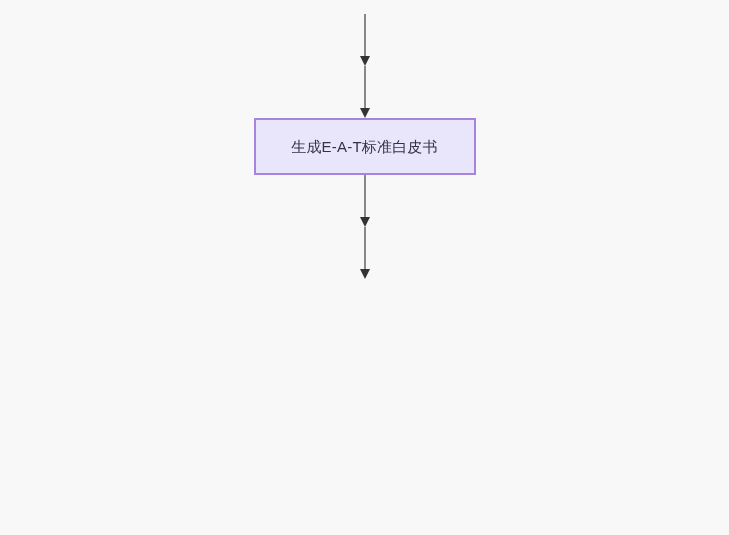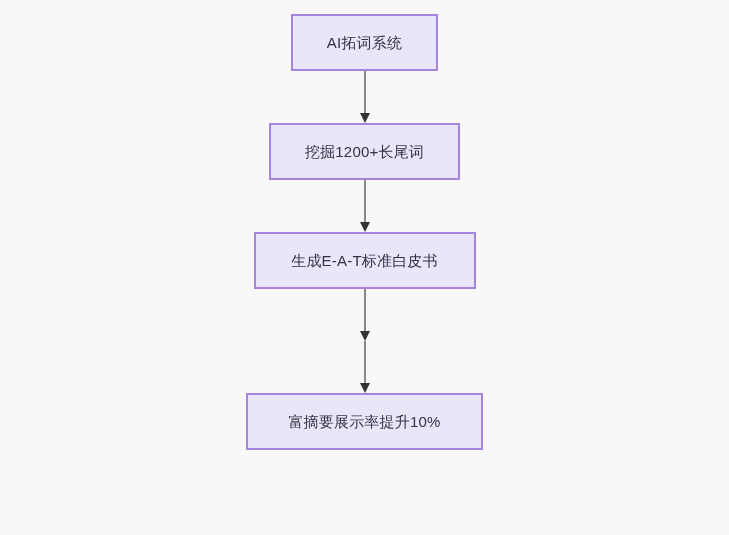--- a/index.html
+++ b/index.html
@@ -85,32 +85,26 @@
   
   .spacer-top { height: 14px; width: 1px; }
 </style>
 </head>
 <body>
 
 <div id="flowchart">
 
   <div class="spacer-top"></div>
 
-  <div class="node n0">
-    <span class="node-label">AI拓词系统</span>
-  </div>
 
   <div class="edge">
     <div class="edge-line"></div>
     <div class="edge-arrow"></div>
   </div>
 
-  <div class="node n1">
-    <span class="node-label">挖掘1200+长尾词</span>
-  </div>
 
   <div class="edge">
     <div class="edge-line"></div>
     <div class="edge-arrow"></div>
   </div>
 
   <div class="node n2">
     <span class="node-label">生成E-A-T标准白皮书</span>
   </div>
 
@@ -118,17 +112,14 @@
     <div class="edge-line"></div>
     <div class="edge-arrow"></div>
   </div>
 
 
   <div class="edge">
     <div class="edge-line"></div>
     <div class="edge-arrow"></div>
   </div>
 
-  <div class="node n4">
-    <span class="node-label">富摘要展示率提升10%</span>
-  </div>
 
 </div>
 
 </body></html>

